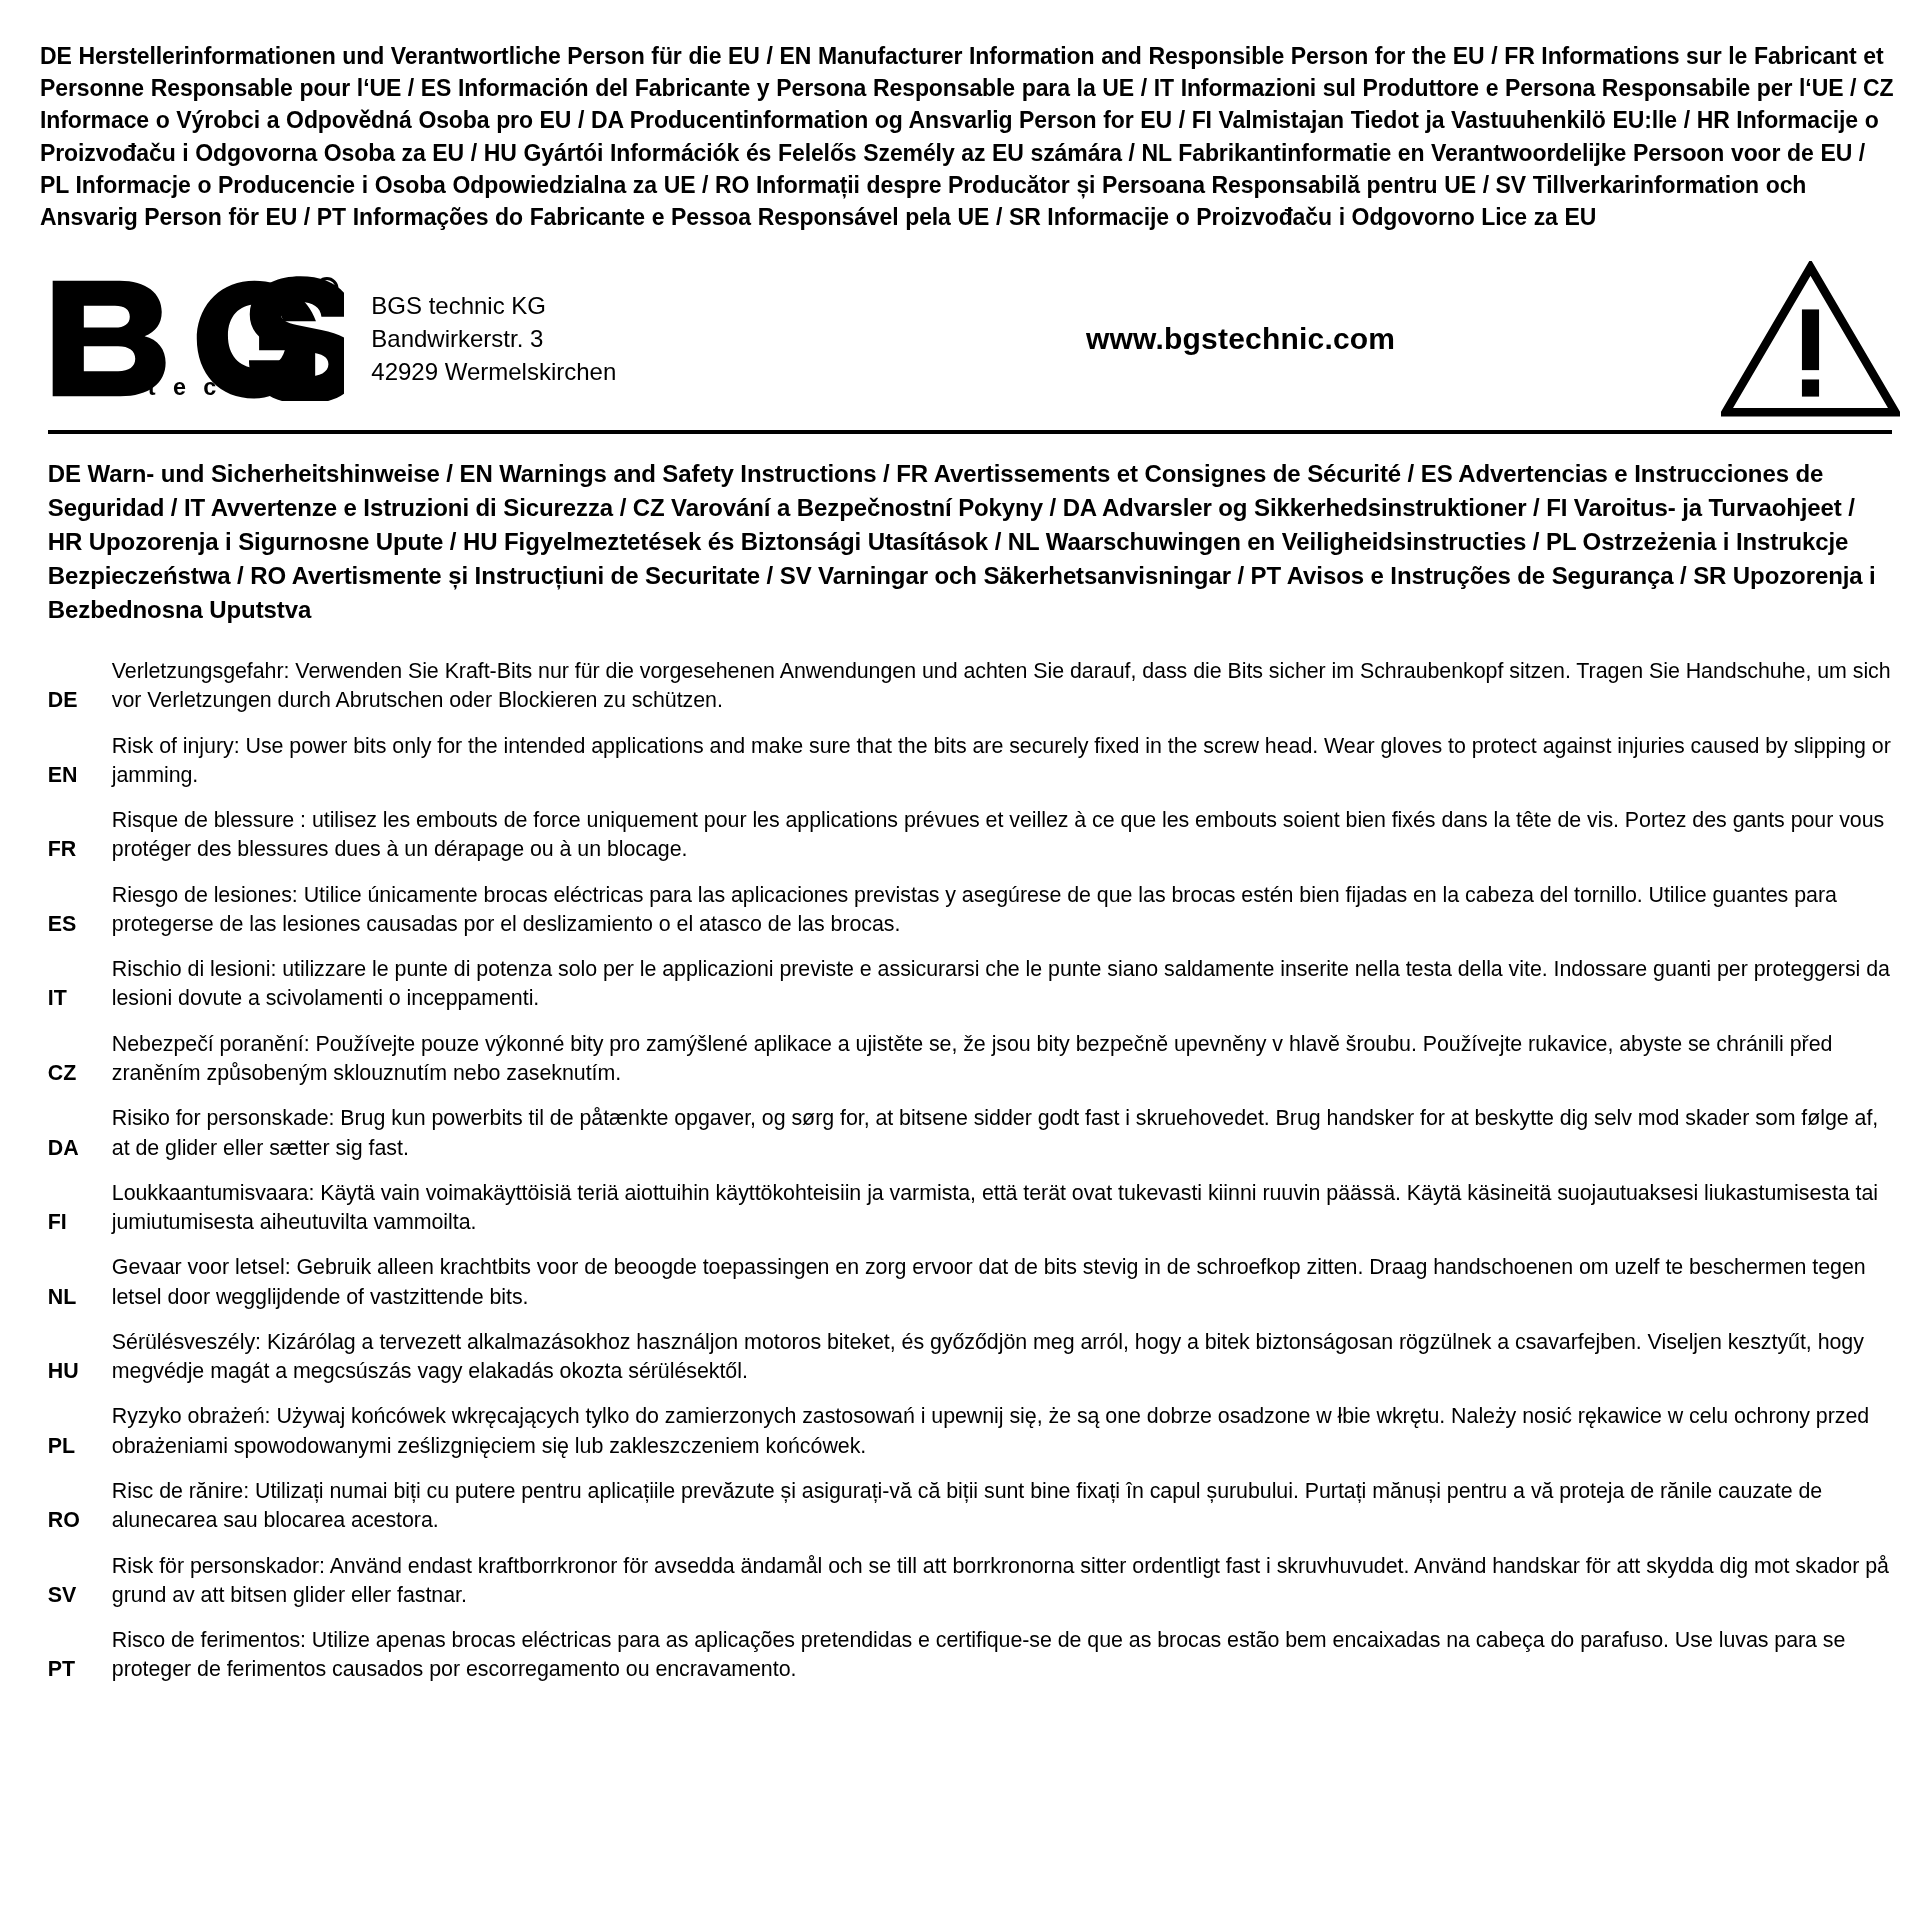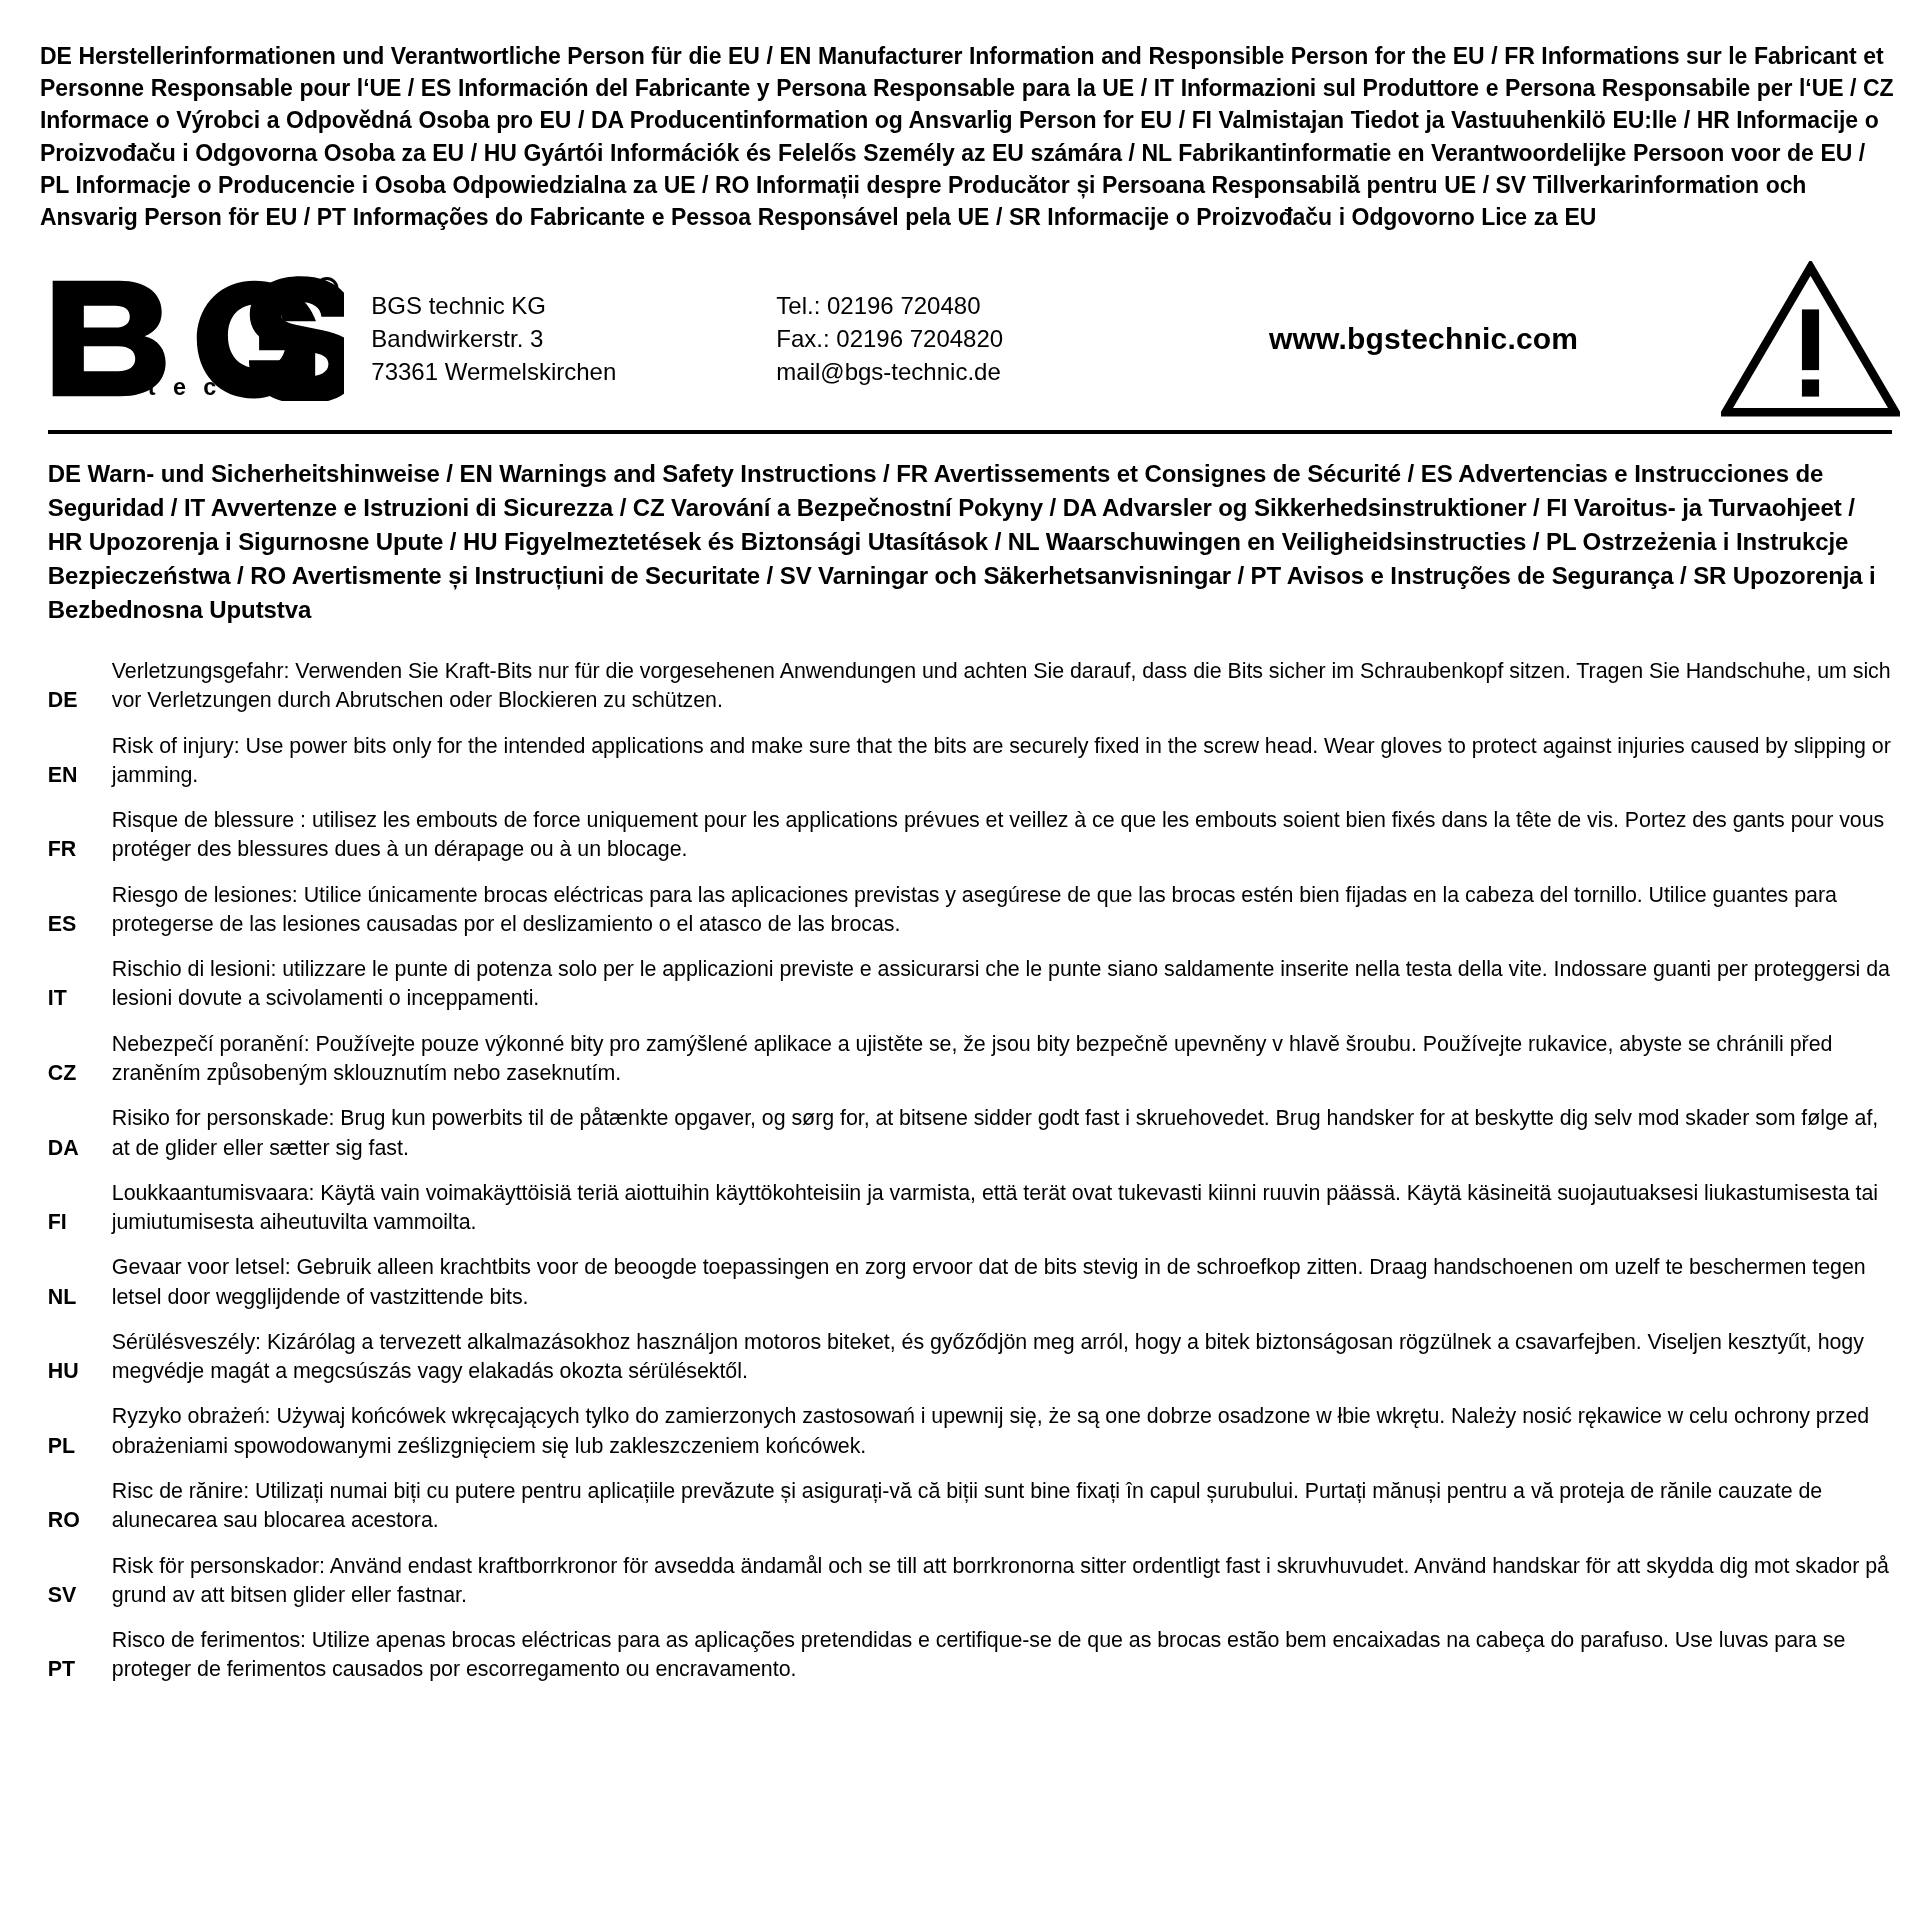--- a/index.html
+++ b/index.html
@@ -135,28 +135,23 @@
           <text x="358" y="23" font-size="18" font-family="Liberation Serif, serif" text-anchor="middle">R</text>
 
           <text x="128" y="152" font-size="30" font-weight="bold" letter-spacing="7" font-family="Liberation Sans, sans-serif">t e c h n i c</text>
         </g>
       </svg>
     </div>
 
     <div class="addr">
       <div>BGS technic KG</div>
       <div>Bandwirkerstr. 3</div>
-      <div>73361 Wermelskirchen</div>
-    </div>
-
-    <div class="contact">
-      <div>Tel.: 02196 720480</div>
-      <div>Fax.: 02196 7204820</div>
-      <div>mail@bgs-technic.de</div>
-    </div>
+      <div>42929 Wermelskirchen</div>
+    </div>
+
 
     <div class="website">www.bgstechnic.com</div>
 
     <div class="warn-tri">
       <svg width="179" height="156" viewBox="0 0 230 200" aria-hidden="true">
         <polygon points="115,8 224,194 6,194" fill="none" stroke="#000" stroke-width="11" stroke-linejoin="miter"></polygon>
         <rect x="104" y="62" width="22" height="78" fill="#000"></rect>
         <rect x="104" y="152" width="22" height="22" fill="#000"></rect>
       </svg>
     </div>

